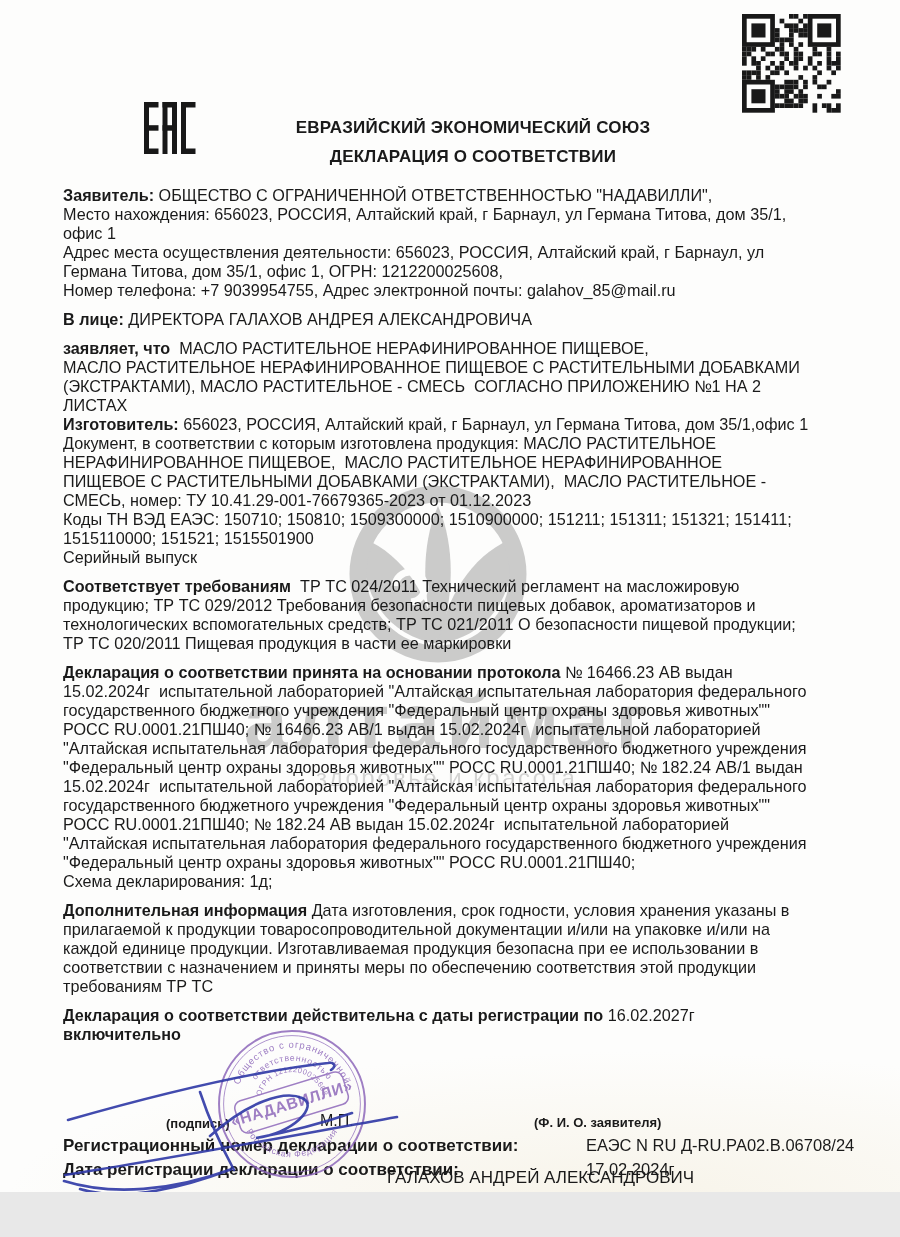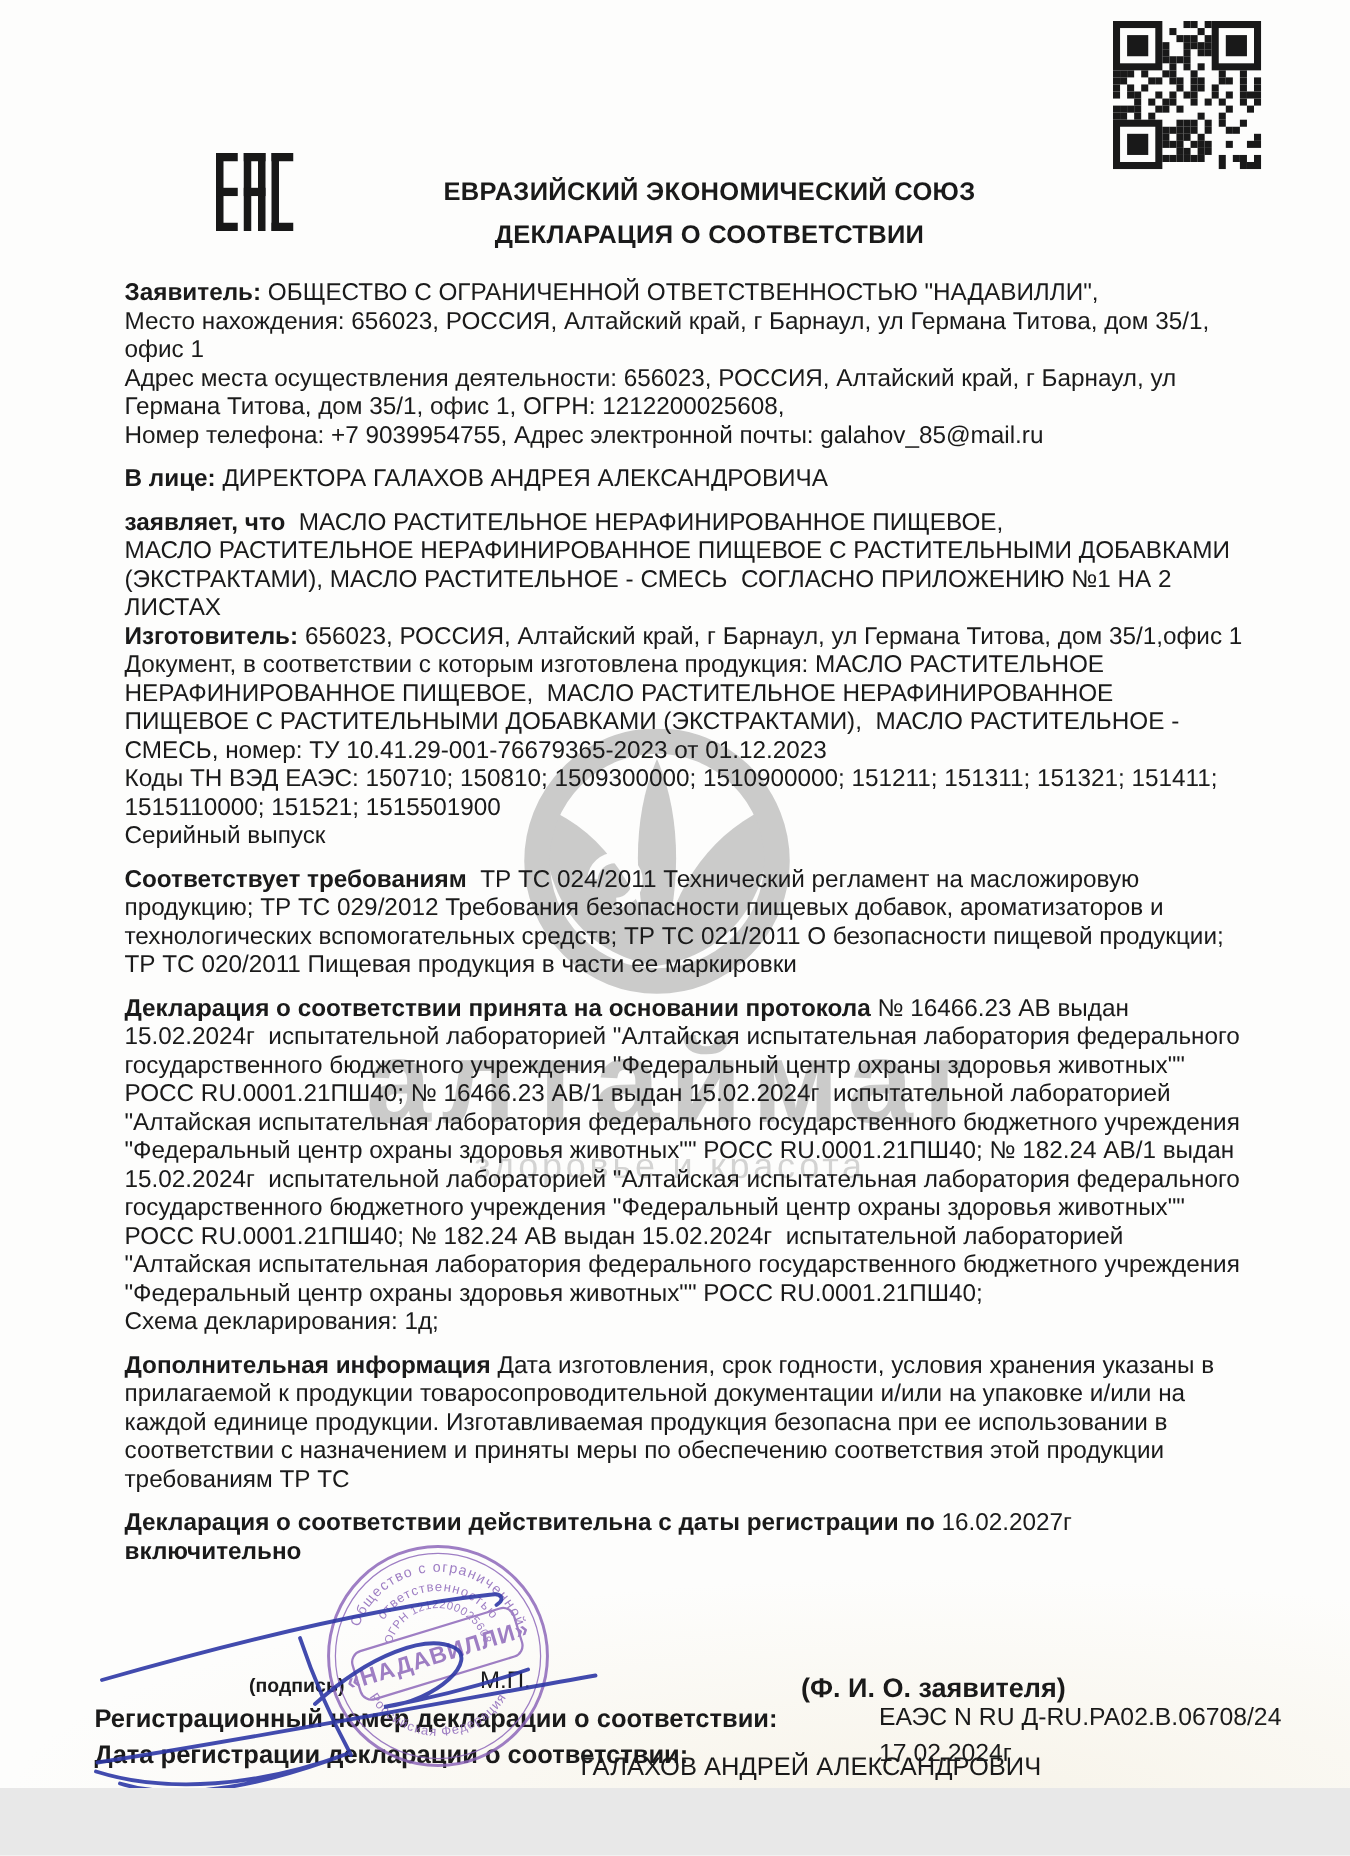--- a/index.html
+++ b/index.html
@@ -2,32 +2,32 @@
 <html><head>
 <meta charset="utf-8">
 <style>
   html,body{margin:0;padding:0;background:#e8e8e8;}
   .page{position:relative;width:900px;height:1192px;margin:0 auto;background:#fdfdfc;
         font-family:"Liberation Sans",sans-serif;color:#1a1a1a;overflow:hidden;}
   .abs{position:absolute;}
   
   .title{left:63px;width:820px;text-align:center;font-weight:bold;font-size:17px;letter-spacing:.2px;z-index:2;}
   
-  .flow{left:63px;top:186px;width:800px;font-size:16.2px;line-height:19px;z-index:2;margin-left:20px;}
+  .flow{left:63px;top:186px;width:800px;font-size:16.2px;line-height:19px;z-index:2;}
   .para{margin:0 0 10px 0;white-space:pre-wrap;}
   .b{font-weight:bold;}
   
   .wm{z-index:1;color:#9a9a9a;}
   .wm-word{left:244px;top:676px;font-size:78px;font-weight:bold;letter-spacing:7px;opacity:.5;}
   .wm-tag{left:316px;top:764px;font-size:24px;font-weight:normal;letter-spacing:2.5px;opacity:.42;}
   .wm-emblem{left:333px;top:486px;opacity:.5;}
   
   .mp{left:320px;top:1112px;font-size:16px;font-weight:normal;z-index:3;}
   .fio-name{left:387px;top:1136px;font-size:17px;z-index:3;margin-top:32px;}
-  .fio-cap{left:534px;top:1115px;font-size:18px;font-weight:bold;z-index:3;text-align:right;}
+  .fio-cap{left:534px;top:1115px;font-size:13px;font-weight:bold;z-index:3;text-align:right;}
   .sign-cap{left:166px;top:1116px;font-size:13px;font-weight:bold;z-index:3;text-align:center;}
   .reg-label{left:63px;font-size:17px;font-weight:bold;z-index:3;}
   .reg-value{left:545px;font-size:16.5px;z-index:3;margin-left:41px;}
   .row1{top:1136px;} .row2{top:1160px;}
   .stamp{left:214px;top:1028px;z-index:4;opacity:.82;}
   .sig{left:50px;top:1040px;z-index:5;}
   .qr{left:740px;top:12px;z-index:2;}
   .eac{left:143px;top:101px;z-index:2;}
   
   .tint{left:0;top:1050px;width:900px;height:187px;z-index:0;

